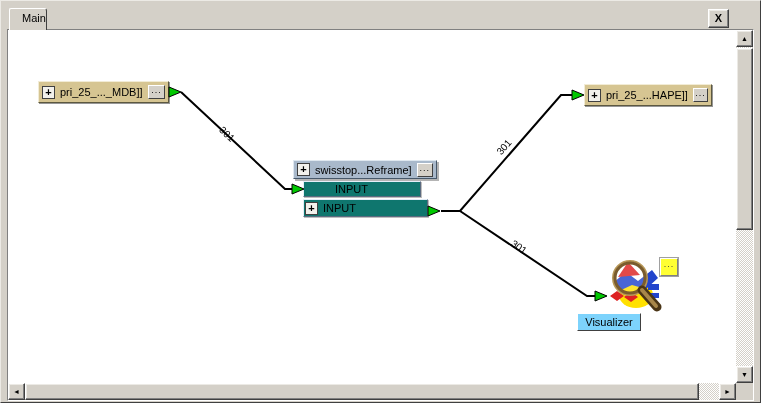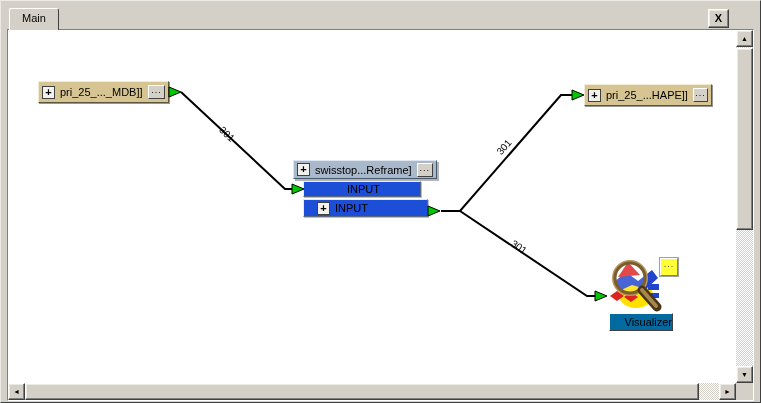--- a/index.html
+++ b/index.html
@@ -10,21 +10,21 @@
     position: relative; width: 761px; height: 403px;
     background: #d4d0c8;
     border-top: 1px solid #eceae5; border-left: 1px solid #eceae5;
     border-right: 1px solid #404040; border-bottom: 1px solid #404040;
     overflow: hidden;
   }
 
   
   .tab {
     position: absolute; left: 8px; top: 7px; height: 22px;
-    padding: 3px 12px 0 12px; font-size: 11px; color: #000;
+    padding: 3px 0 0 12px; font-size: 11px; color: #000;
     background: #d4d0c8;
     border-top: 1px solid #ffffff; border-left: 1px solid #ffffff;
     border-right: 1px solid #404040;
     border-top-left-radius: 2px; border-top-right-radius: 3px;
     z-index: 3;
   }
   .close-btn {
     position: absolute; left: 707px; top: 8px; width: 21px; height: 19px;
     background: #d4d0c8; text-align: center;
     border: 1px solid; border-color: #ffffff #404040 #404040 #ffffff;
@@ -100,39 +100,39 @@
   .reader-node { left: 30px; top: 51px; width: 131px; }
   .writer-node { left: 576px; top: 54px; width: 128px; }
 
   .tr-header {
     left: 285px; top: 130px; width: 144px; height: 19px;
     background: #a9b9cb; padding: 0 3px; gap: 5px;
     border: 1px solid; border-color: #dfe8f0 #47586a #47586a #dfe8f0;
     box-shadow: 2px 2px 0 rgba(130,130,130,0.6);
   }
   .tr-port {
-    background: #1d4ed8; padding: 0 13px; gap: 5px;
+    background: #0f766e; padding: 0 1px; gap: 5px;
     border: 1px solid; border-color: #e4eef8 #5a6b80 #5a6b80 #e4eef8;
     box-shadow: 1px 1px 0 rgba(110,110,110,0.45);
   }
   .port-input  { left: 295px; top: 151px; width: 118px; height: 16px; }
   .port-input span.port-label { margin-left: 30px; }
   .port-output { left: 295px; top: 169px; width: 125px; height: 18px; }
 
   .visualizer-icon { position: absolute; left: 597px; top: 225px; width: 58px; height: 58px; }
   .viz-more {
     position: absolute; left: 652px; top: 228px; width: 18px; height: 18px;
     background: #ffff33; border: 1px solid; border-color: #ffffff #808080 #808080 #ffffff;
     box-shadow: 0 0 0 1px #a0a0a0;
     font-size: 9px; line-height: 11px; text-align: center; letter-spacing: 1px; color:#404040;
   }
   .viz-label {
-    position: absolute; left: 601px; top: 283px; width: 64px; height: 18px;
-    background: #0369a1; border: 1px solid; border-color: #ffffff #404040 #404040 #ffffff;
-    font-size: 11px; line-height: 16px; text-align: right; color: #000;
+    position: absolute; left: 569px; top: 283px; width: 64px; height: 18px;
+    background: #7dd3fc; border: 1px solid; border-color: #ffffff #404040 #404040 #ffffff;
+    font-size: 11px; line-height: 16px; text-align: center; color: #000;
   }
 </style>
 </head>
 <body>
 
 <div class="window">
 
   <div class="tab">Main</div>
   <div class="close-btn">X</div>
 

